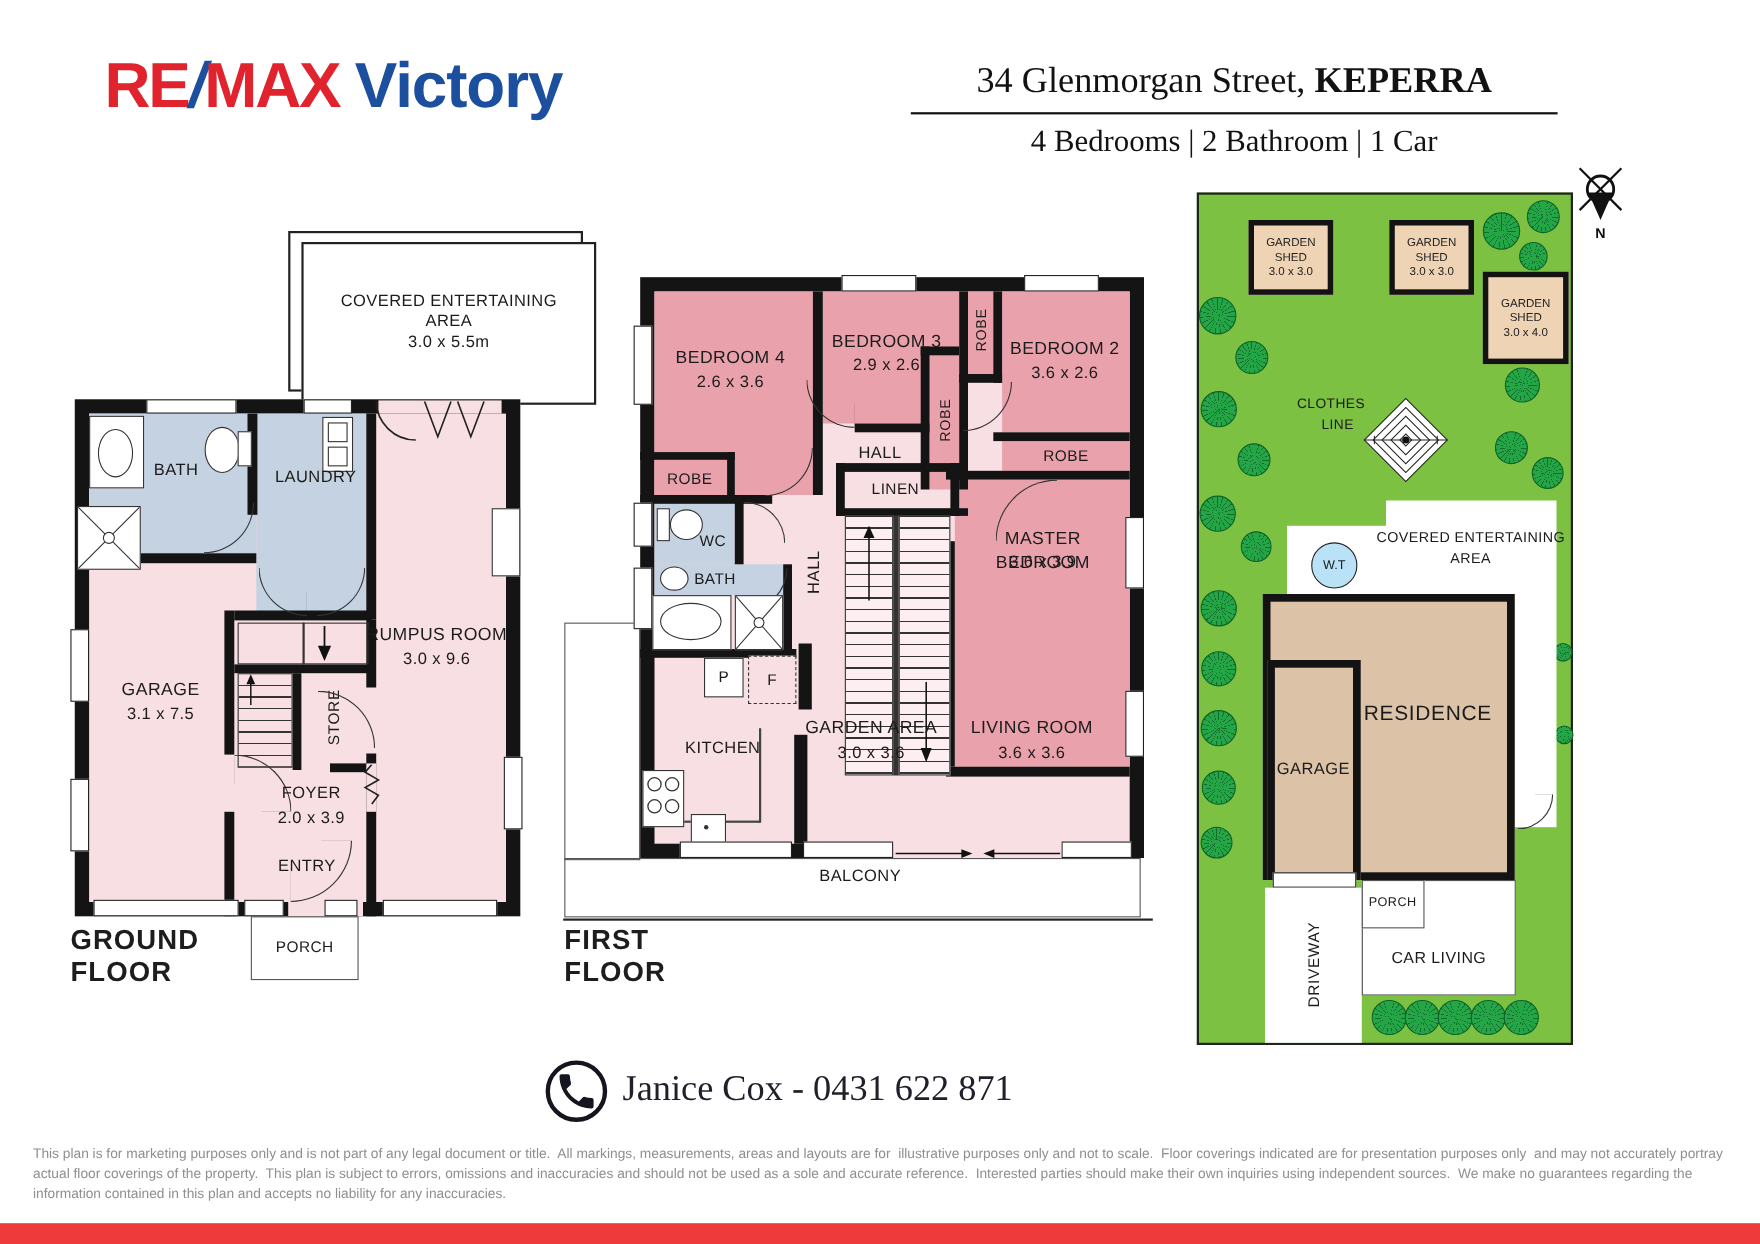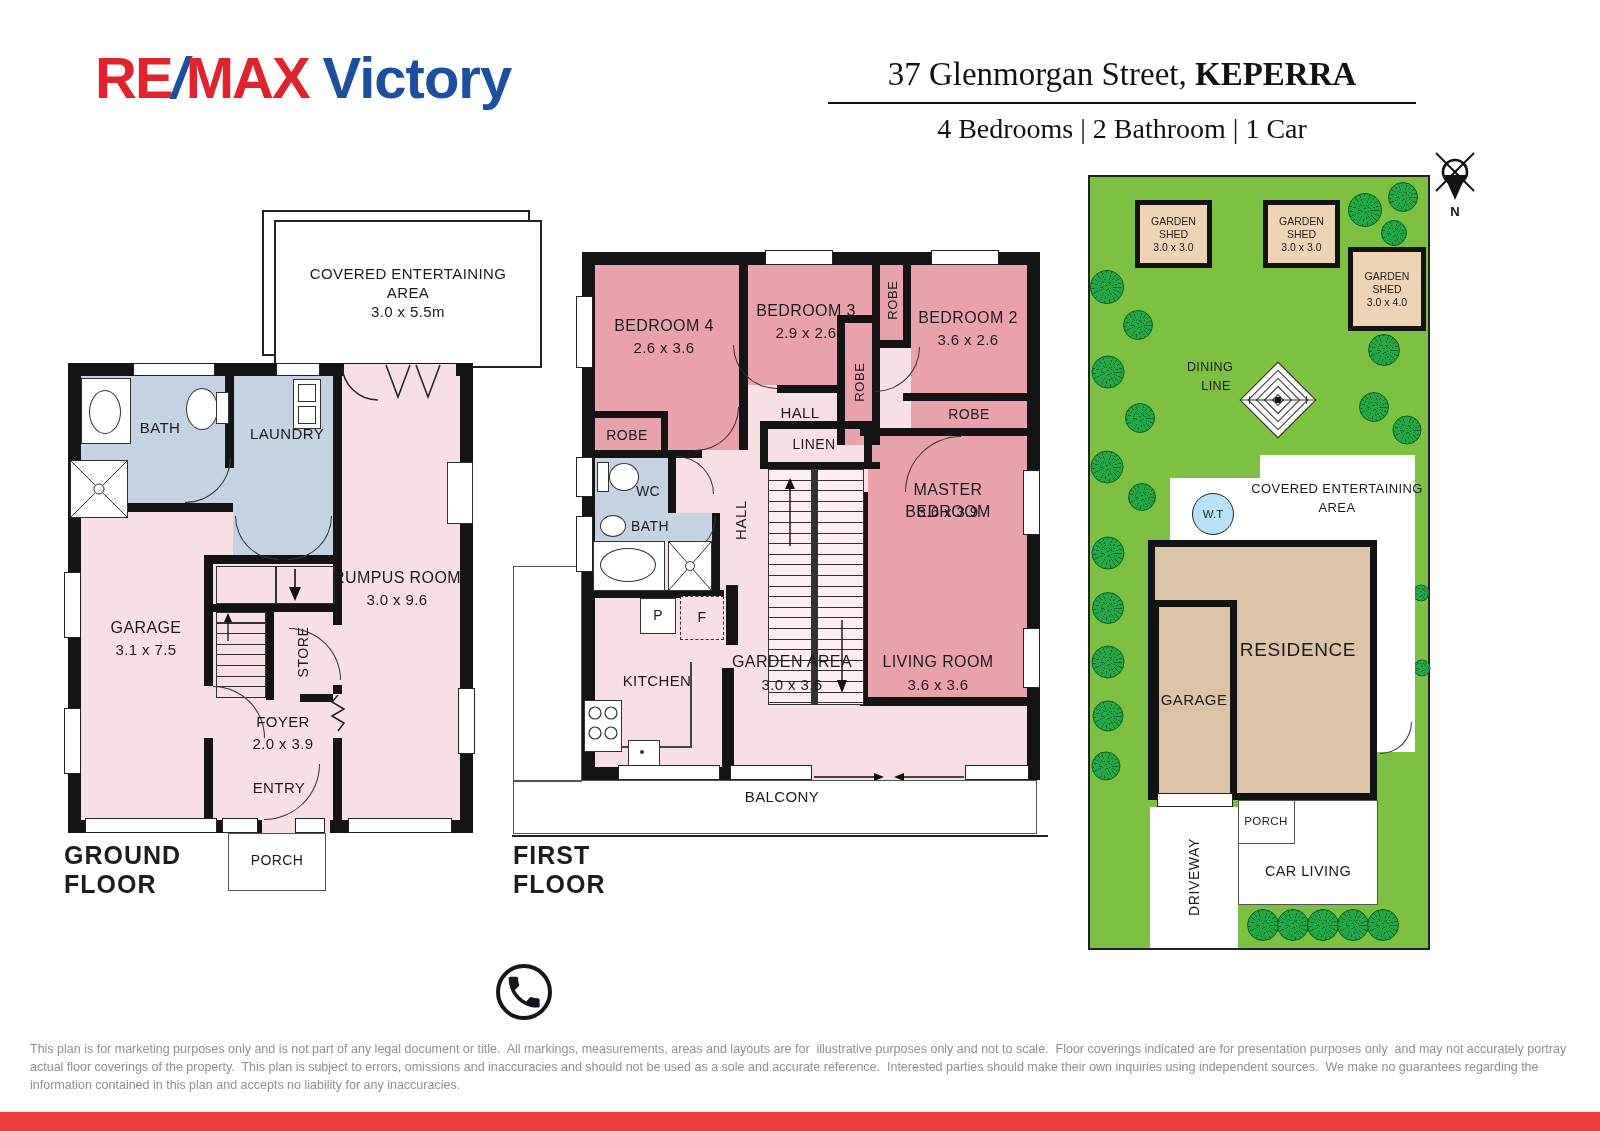--- a/index.html
+++ b/index.html
@@ -27,21 +27,21 @@
 <body>
 
 <div class="c">
 
   <div class="a" style="left:95px;top:48px;font-size:58px;font-weight:800;letter-spacing:-2px;line-height:60px">
     <span style="color:#e0232d">RE</span><span style="color:#1c4f9e;font-style:italic">/</span><span style="color:#e0232d">MAX</span><span style="color:#1c4f9e;font-weight:700;margin-left:14px;letter-spacing:-1px">Victory</span>
   </div>
 
   <div class="a" style="left:828px;top:56px;width:588px;text-align:center;font-family:'Liberation Serif',serif;color:#121212">
     <div style="font-size:33px;padding-bottom:9px;border-bottom:2px solid #111">
-      <span>37 Glenmorgan Street, </span><span style="font-weight:bold">KEPERRA</span>
+      <span>34 Glenmorgan Street, </span><span style="font-weight:bold">KEPERRA</span>
     </div>
     <div style="font-size:28px;margin-top:9px">4 Bedrooms | 2 Bathroom | 1 Car</div>
   </div>
 
   <div class="a" style="left:1432px;top:146px">
     <svg width="46" height="74" viewBox="0 0 46 74">
       <line x1="4" y1="7" x2="42" y2="45" stroke="#111" stroke-width="2"></line>
       <line x1="42" y1="7" x2="4" y2="45" stroke="#111" stroke-width="2"></line>
       <circle cx="23" cy="26" r="12" fill="none" stroke="#111" stroke-width="2.6"></circle>
       <polygon points="12,29 34,29 23,54" fill="#111"></polygon>
@@ -349,21 +349,21 @@
         <rect x="26" y="26" width="32" height="32" transform="rotate(45 42 42)"></rect>
         <rect x="32" y="32" width="20" height="20" transform="rotate(45 42 42)"></rect>
         <rect x="38" y="38" width="8" height="8" transform="rotate(45 42 42)"></rect>
       </g>
       <line x1="2" y1="42" x2="82" y2="42" stroke="#222" stroke-width="1"></line>
       <line x1="12" y1="38" x2="12" y2="46" stroke="#222" stroke-width="1"></line>
       <line x1="72" y1="38" x2="72" y2="46" stroke="#222" stroke-width="1"></line>
       <circle cx="42" cy="42" r="3.4" fill="#111"></circle>
     </svg>
   </div>
-  <div class="lb" style="left:1210px;top:368px;font-size:12.5px">DINING</div>
+  <div class="lb" style="left:1210px;top:368px;font-size:12.5px">CLOTHES</div>
   <div class="lb" style="left:1216px;top:387px;font-size:12.5px">LINE</div>
 
   <div class="a" style="left:1170px;top:478px;width:92px;height:62px;background:#fff"></div>
   <div class="a" style="left:1260px;top:455px;width:155px;height:85px;background:#fff"></div>
   <div class="lb" style="left:1337px;top:489px;font-size:13px">COVERED ENTERTAINING</div>
   <div class="lb" style="left:1337px;top:508px;font-size:13px">AREA</div>
   <div class="a" style="left:1192px;top:493px;width:42px;height:42px;border-radius:50%;background:#b9e2f7;border:1.5px solid #222;display:flex;align-items:center;justify-content:center">
     <span style="font-size:11.5px;color:#1b1b1b">W.T</span>
   </div>
 
@@ -390,19 +390,20 @@
   <div class="tree" style="left:1383px;top:925px;width:32px;height:32px"></div>
 
   <div class="a" style="left:494px;top:962px">
     <svg width="60" height="60" viewBox="0 0 60 60">
       <circle cx="30" cy="30" r="26" fill="none" stroke="#15151f" stroke-width="4"></circle>
       <g transform="translate(9.5,9.5) scale(1.72)" fill="#15151f">
         <path d="M6.62 10.79c1.44 2.83 3.76 5.14 6.59 6.58l2.2-2.2c.27-.27.67-.36 1.02-.24 1.12.37 2.33.57 3.57.57.55 0 1 .45 1 1V20c0 .55-.45 1-1 1-9.39 0-17-7.61-17-17 0-.55.45-1 1-1h3.5c.55 0 1 .45 1 1 0 1.25.2 2.45.57 3.57.11.35.03.74-.25 1.02l-2.2 2.2z"></path>
       </g>
     </svg>
   </div>
+  <div class="a" style="left:566px;top:972px;font-family:'Liberation Serif',serif;font-size:33px;color:#20202a">Janice Cox - 0431 622 871</div>
 
   <div class="a" style="left:30px;top:1042px;font-size:12.5px;color:#8f8f8f;white-space:pre">This plan is for marketing purposes only and is not part of any legal document or title.  All markings, measurements, areas and layouts are for  illustrative purposes only and not to scale.  Floor coverings indicated are for presentation purposes only  and may not accurately portray</div>
   <div class="a" style="left:30px;top:1060px;font-size:12.5px;color:#8f8f8f;white-space:pre">actual floor coverings of the property.  This plan is subject to errors, omissions and inaccuracies and should not be used as a sole and accurate reference.  Interested parties should make their own inquiries using independent sources.  We make no guarantees regarding the</div>
   <div class="a" style="left:30px;top:1078px;font-size:12.5px;color:#8f8f8f;white-space:pre">information contained in this plan and accepts no liability for any inaccuracies.</div>
 
   <div class="a" style="left:0;top:1112px;width:1600px;height:19px;background:#ee3a3a"></div>
 </div>
 
 </body></html>

